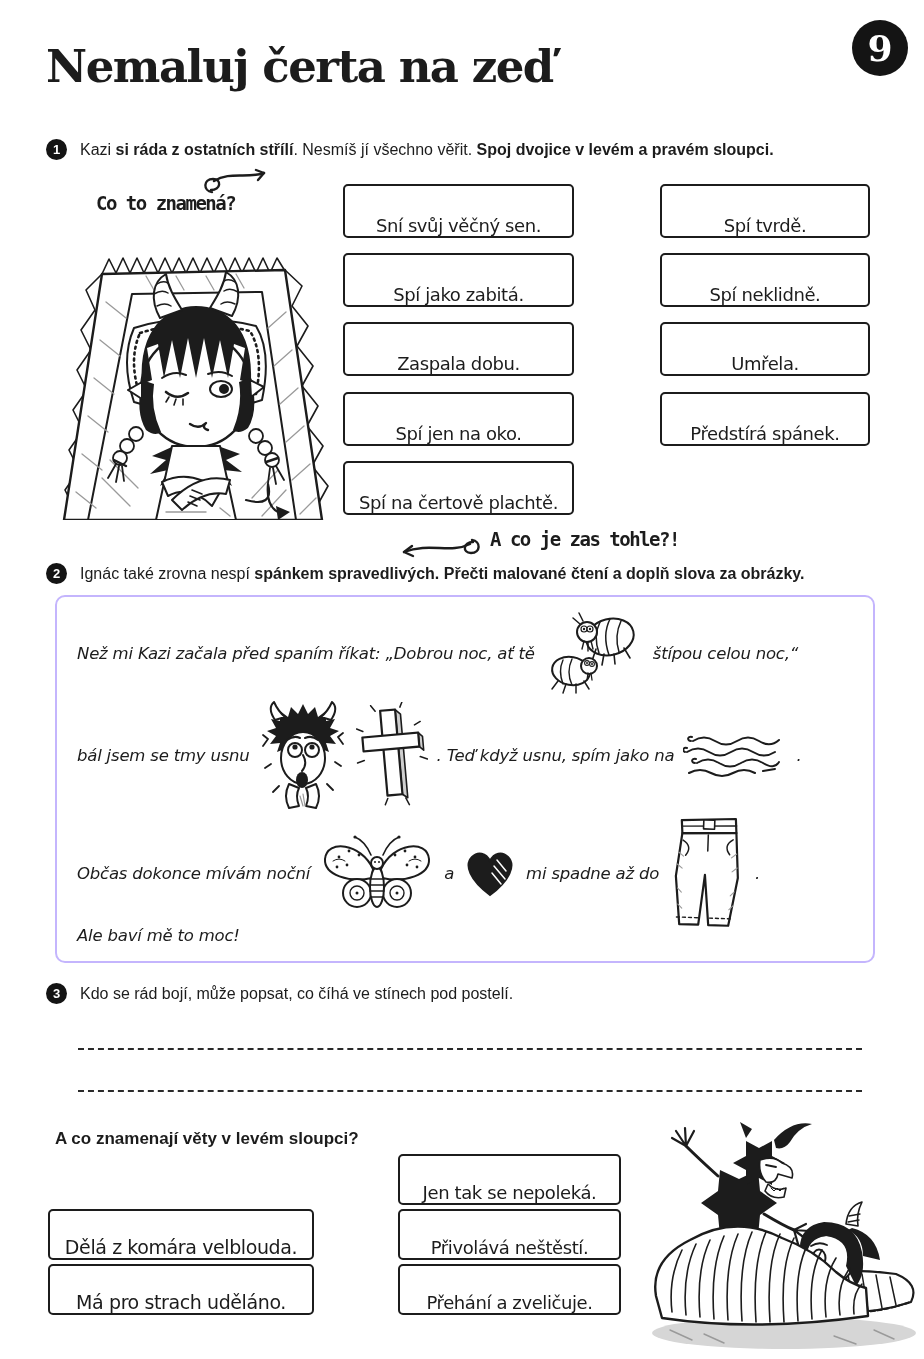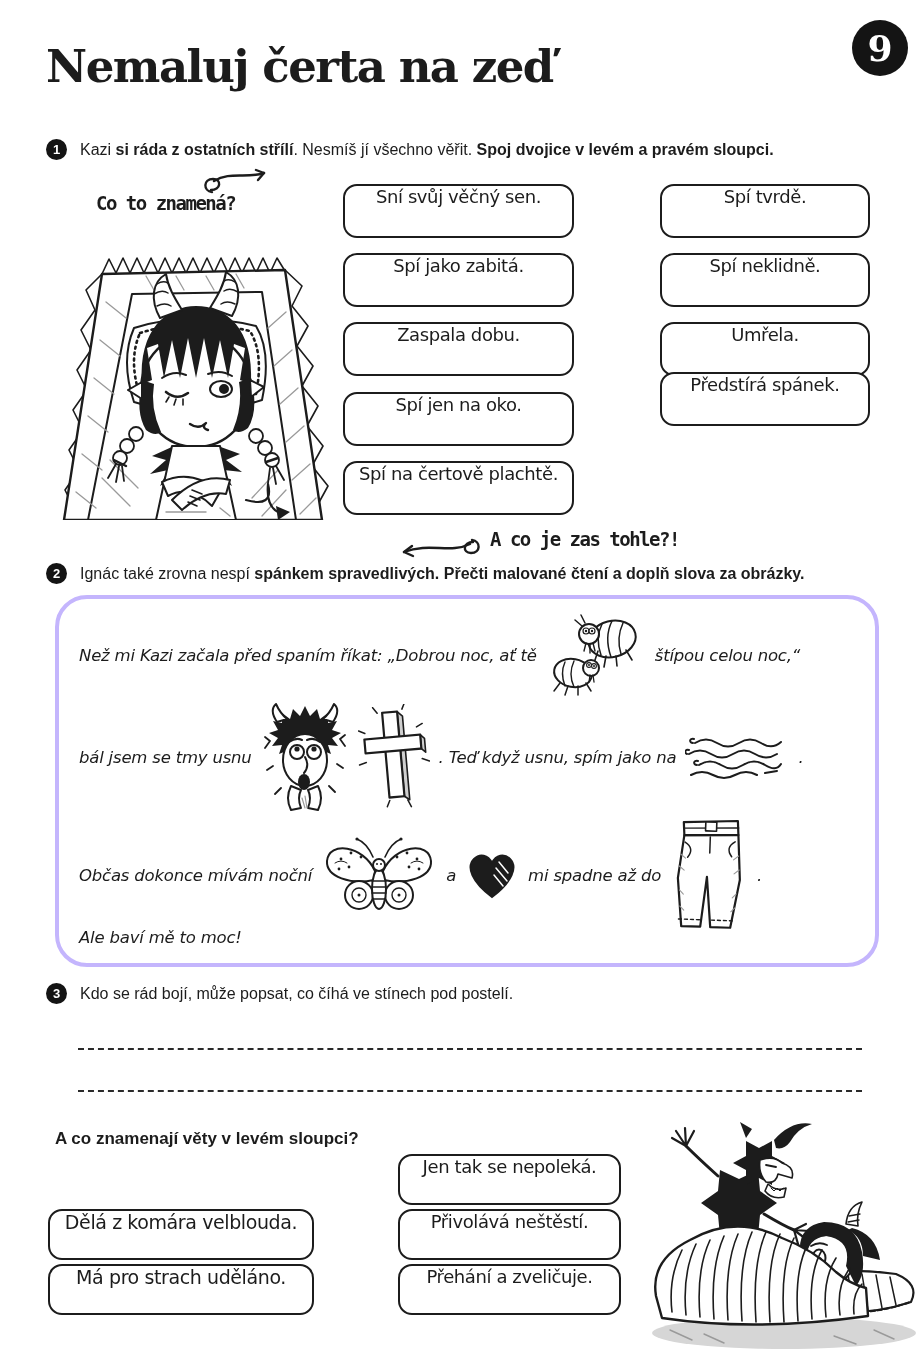--- a/index.html
+++ b/index.html
@@ -9,24 +9,24 @@
   .title{left:46px;top:40px;font-family:"DejaVu Serif",serif;font-weight:bold;
          font-size:45px;letter-spacing:-1.5px;margin:0;}
   .page-badge{left:852px;top:20px;width:56px;height:56px;border-radius:50%;background:#141414;
               color:#fff;display:flex;align-items:center;justify-content:center;
               font-family:"DejaVu Serif",serif;font-weight:bold;font-size:36px;}
   .ex-row{left:46px;display:flex;gap:13px;align-items:flex-start;white-space:nowrap;}
   .ex-num{flex:0 0 auto;width:21px;height:21px;border-radius:50%;background:#141414;color:#fff;
           display:flex;align-items:center;justify-content:center;font-size:13px;font-weight:bold;margin-top:1px;}
   .ex-text{margin:0;font-size:16px;line-height:23px;}
   .hand{font-family:"DejaVu Sans Mono",monospace;font-weight:bold;font-size:19px;letter-spacing:-1.5px;}
-  .match-box{position:absolute;border:2.5px solid #1c1c1c;border-radius:14px;background:#fff;
-             display:flex;align-items:flex-start;justify-content:center;
+  .match-box{position:absolute;border:2.5px solid #1c1c1c;border-radius:5px;background:#fff;
+             display:flex;align-items:flex-end;justify-content:center;
              font-family:"DejaVu Sans",sans-serif;font-size:18px;letter-spacing:-0.4px;white-space:nowrap;}
-  .rebus{left:55px;top:595px;width:816px;height:364px;border:4px solid #c4b5fd;border-radius:32px;background:#fff;}
+  .rebus{left:55px;top:595px;width:816px;height:364px;border:2px solid #c4b5fd;border-radius:10px;background:#fff;}
   .r-row{position:absolute;left:20px;display:flex;align-items:center;gap:9px;
          font-family:"DejaVu Sans",sans-serif;font-style:italic;font-size:16.5px;
          letter-spacing:-0.2px;white-space:nowrap;}
   .wline{position:absolute;border-top:2px dashed #2a2a2a;height:0;}
   .b-head{left:46px;top:1120px;font-size:17px;font-weight:bold;margin:9px;}
   svg{display:block;}
 </style>
 </head>
 <body>
 
@@ -136,21 +136,21 @@
 
   <div class="match-box" style="left:660px;top:184px;width:206px;height:50px">
     <span>Spí tvrdě.</span>
     </div>
   <div class="match-box" style="left:660px;top:253px;width:206px;height:50px">
     <span>Spí neklidně.</span>
     </div>
   <div class="match-box" style="left:660px;top:322px;width:206px;height:50px">
     <span>Umřela.</span>
     </div>
-  <div class="match-box" style="left:660px;top:372px;width:206px;height:50px">
+  <div class="match-box" style="left:660px;top:392px;width:206px;height:50px">
     <span>Předstírá spánek.</span>
     </div>
 
   <svg class="abs" style="left:396px;top:530px" width="88" height="32" viewBox="0 0 88 32">
     <g fill="none" stroke="#1c1c1c" stroke-width="2.4" stroke-linecap="round">
       <path d="M76,10 c9,1 9,13 -1,13 c-9,0 -8,-11 2,-11"></path>
       <path d="M74,14 C54,24 34,12 8,22"></path>
       <path d="M8,22 l8,-6 M8,22 l9,4"></path>
     </g>
   </svg>

